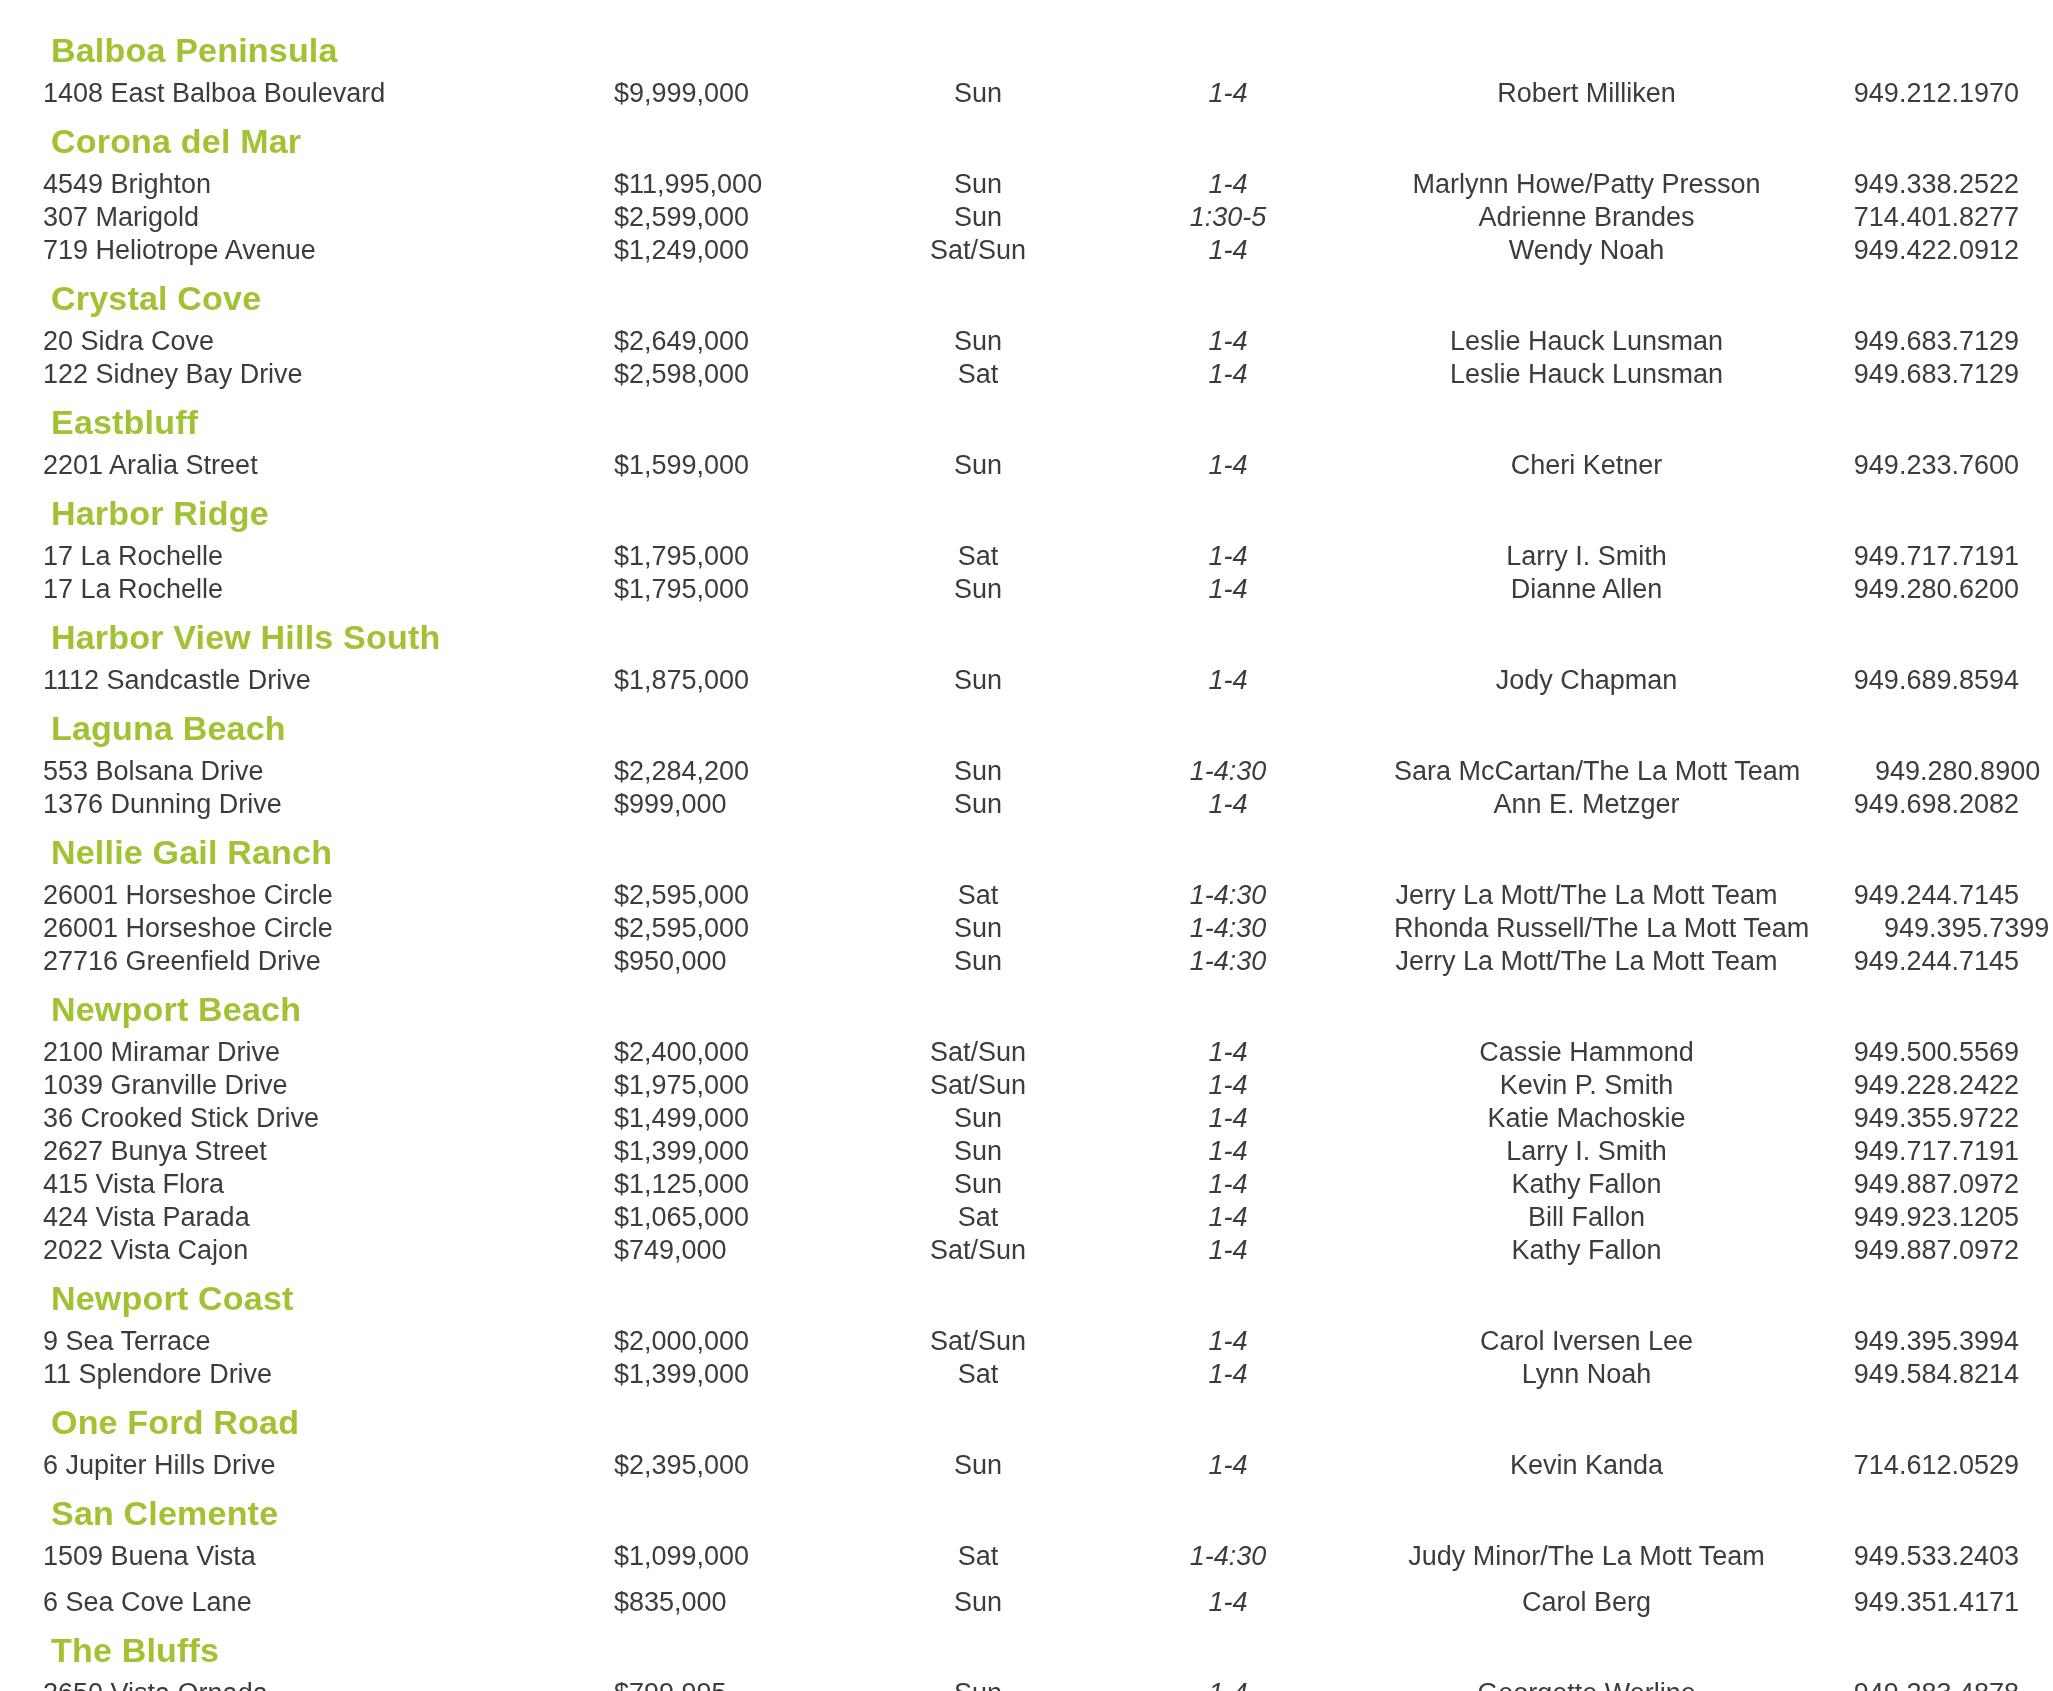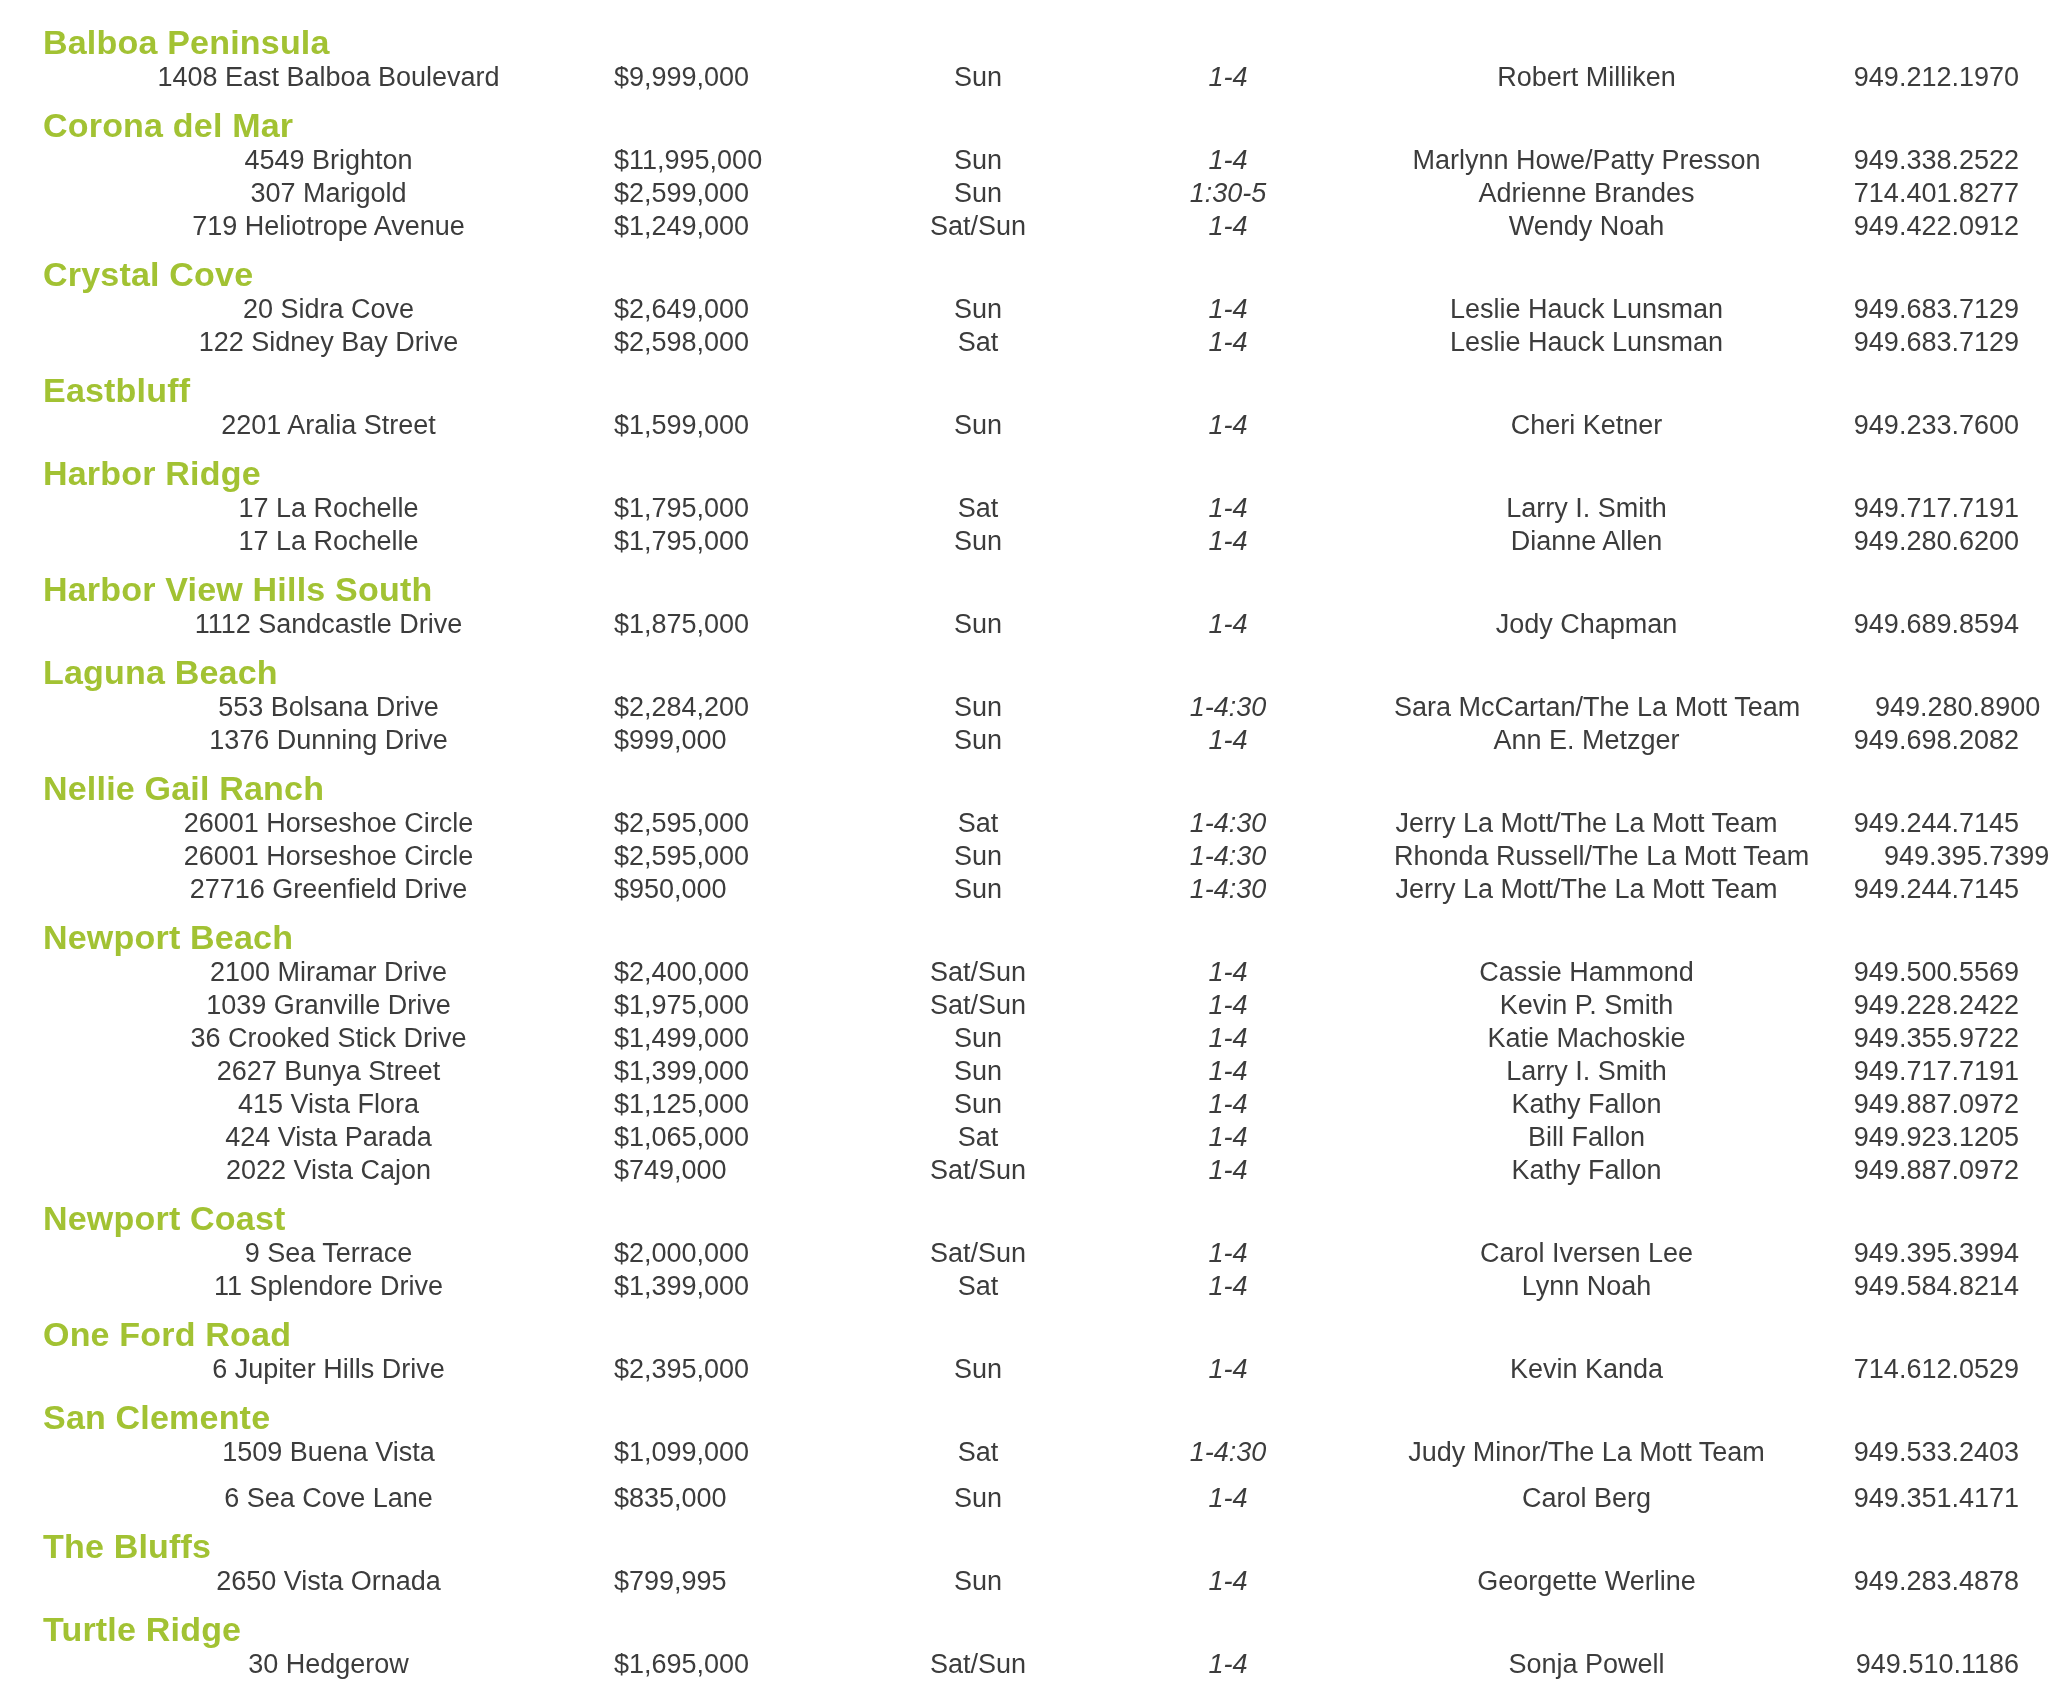--- a/index.html
+++ b/index.html
@@ -12,36 +12,36 @@
     overflow: hidden;
   }
   .page {
     box-sizing: border-box;
     width: 2053px;
     padding: 24px 34px 10px 43px;
   }
   section.hood { margin: 0; padding: 0; }
   section.hood + section.hood { margin-top: 13px; }
   h2.hood-name {
-    margin: 0;
+    margin: 8px;
     font-size: 34px;
     line-height: 37px;
     font-weight: 600;
     letter-spacing: 0.2px;
     color: #a2c233;
   }
   .listing-row {
     display: grid;
     grid-template-columns: 571px 280px 168px 332px 1fr 240px;
     align-items: baseline;
     font-size: 27px;
     line-height: 33px;
     white-space: nowrap;
   }
-  .cell-address { text-align: center; }
+  .cell-address { text-align: left; }
   .cell-price   { text-align: left; }
   .cell-day     { text-align: center; }
   .cell-time    { text-align: center; font-style: italic; }
   .cell-agent   { text-align: center; }
   .cell-phone   { text-align: right; }
 </style>
 </head>
 <body>
 
 <div class="page" id="directory">

